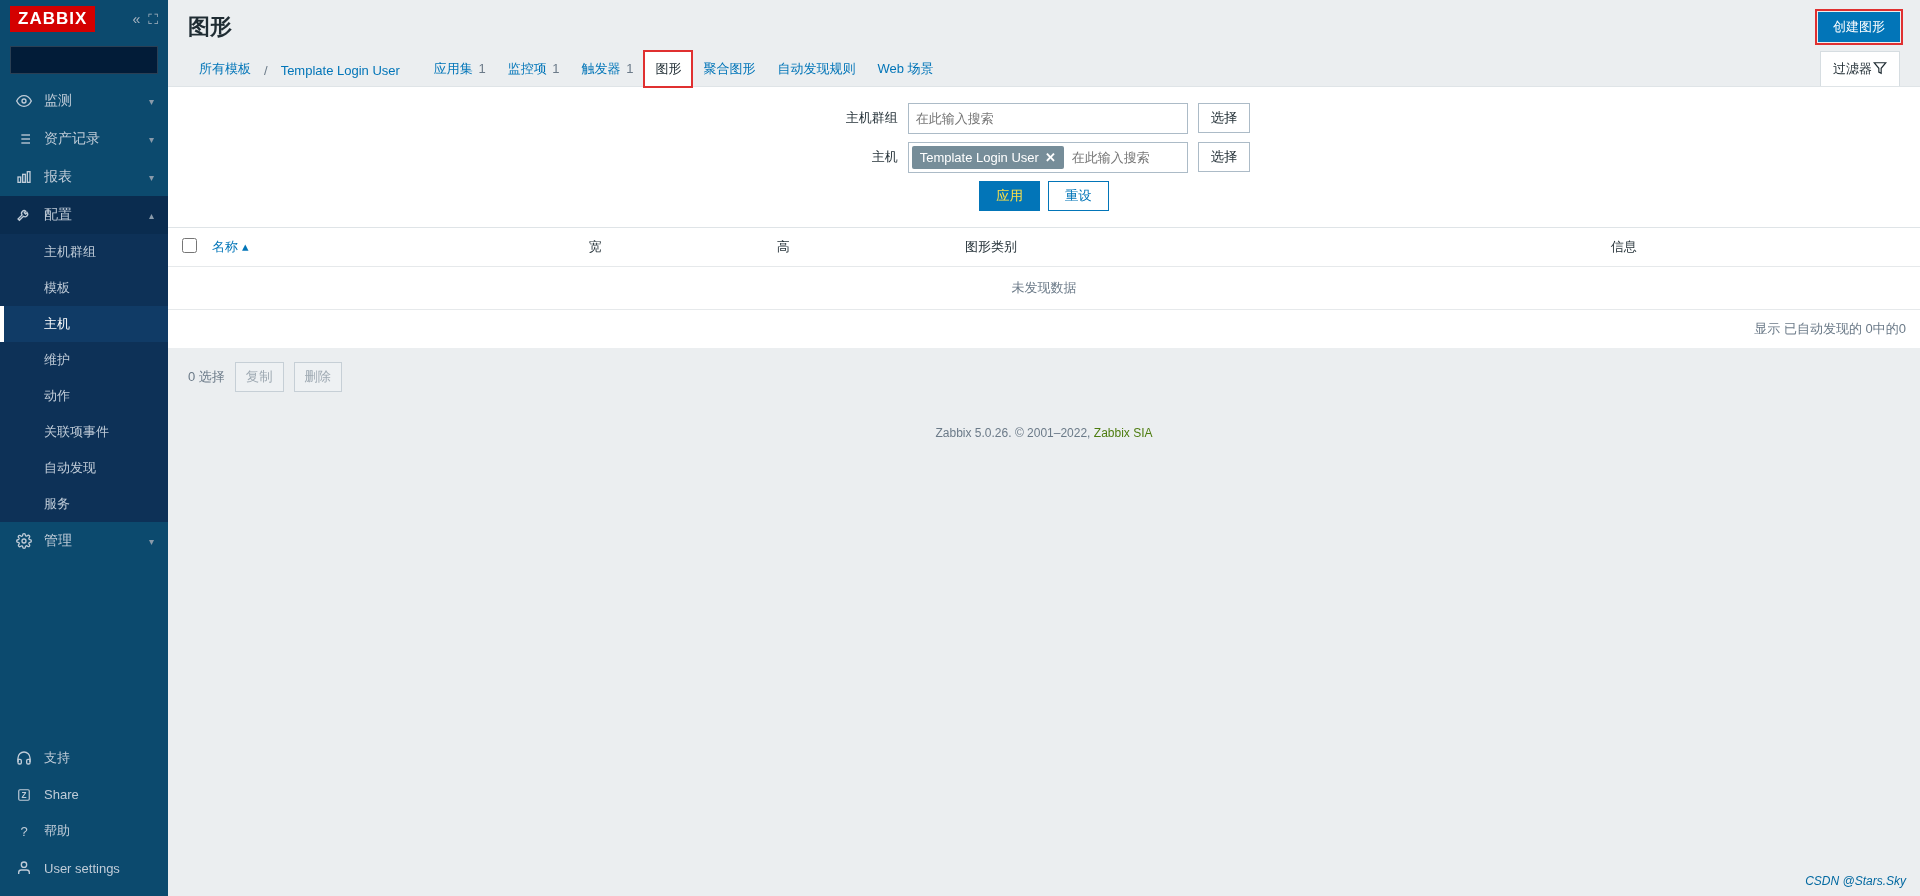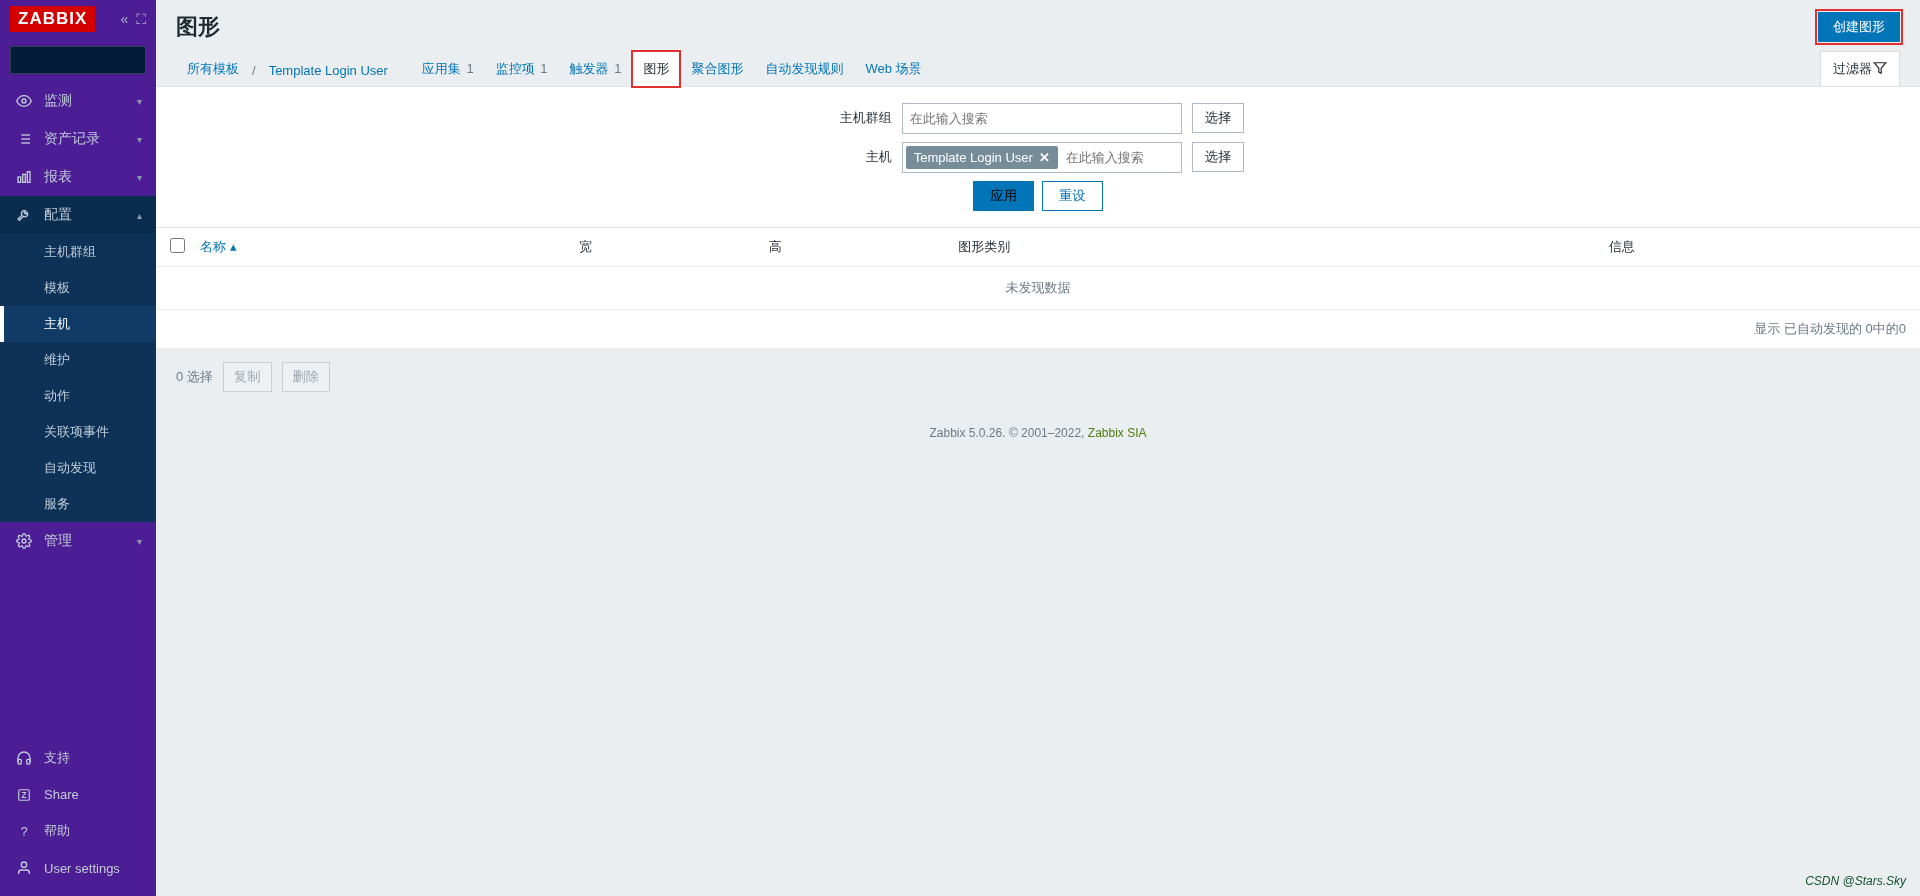--- a/index.html
+++ b/index.html
@@ -1,20 +1,20 @@
 <!DOCTYPE html>
 <html><head>
 <meta charset="utf-8">
 <style>
 * { box-sizing: border-box; margin: 0; padding: 0; }
 body { font-family: Arial, "Microsoft YaHei", sans-serif; font-size: 13px; color: #1f2c33; background: #ebeef0; display: flex; height: 896px; overflow: hidden; }
 a { text-decoration: none; }
 
 
-.sidebar { width: 156px; background: #4c1d95; color: #b8c6d2; flex-shrink: 0; display: flex; flex-direction: column; }
+.sidebar { width: 168px; background: #0c4a6e; color: #b8c6d2; flex-shrink: 0; display: flex; flex-direction: column; }
 .sidebar-header { display: flex; align-items: center; padding: 6px 10px; gap: 8px; }
 .logo { background: #d40000; color: #fff; font-weight: bold; font-size: 17px; padding: 3px 8px; letter-spacing: 1px; font-family: Arial; }
 .header-icons { display: flex; gap: 8px; color: #aab6c2; font-size: 14px; margin-left: auto; }
 .search-box { margin: 8px 10px; background: #021c38; border: 1px solid #2a3f54; height: 28px; display: flex; align-items: center; padding: 0 8px; }
 .search-box input { flex: 1; background: transparent; border: none; color: #fff; outline: none; }
 .search-icon { color: #8a9aaa; font-size: 15px; }
 
 .nav { flex: 1; overflow-y: auto; }
 .nav-item { display: flex; align-items: center; padding: 10px 14px; cursor: pointer; color: #c0ccd8; font-size: 14px; }
 .nav-item .nav-icon { width: 20px; display: inline-flex; justify-content: center; margin-right: 10px; }
@@ -43,41 +43,41 @@
 
 .filter-panel { background:#fff; padding:16px 20px; border-bottom:1px solid #dfe4e7; }
 .filter-row { display:flex; align-items:flex-start; justify-content:center; margin-bottom:8px; gap:10px; }
 .filter-label { width:60px; text-align:right; padding-top:6px; color:#1f2c33; }
 .multiselect { width:280px; border:1px solid #acbbc7; min-height:30px; padding:3px; display:flex; flex-wrap:wrap; gap:4px; }
 .multiselect input { border:none; outline:none; flex:1; min-width:100px; padding:4px; font-size:13px; }
 .tag { background:#768d99; color:#fff; padding:3px 8px; border-radius:2px; display:inline-flex; align-items:center; gap:6px; }
 .tag .tag-x { cursor:pointer; font-weight:bold; }
 .select-btn { border:1px solid #acbbc7; background:#fff; padding:5px 12px; cursor:pointer; color:#1f2c33; }
 .filter-actions { display:flex; justify-content:center; gap:8px; margin-top:6px; }
-.btn-primary { background:#0275b8; color:#000000; border:1px solid #0275b8; padding:5px 16px; cursor:pointer; }
+.btn-primary { background:#0275b8; color:#fde047; border:1px solid #0275b8; padding:5px 16px; cursor:pointer; }
 .btn-default { background:#fff; color:#0275b8; border:1px solid #0275b8; padding:5px 16px; cursor:pointer; }
 
 .data-table { background:#fff; }
 .table-head { display:flex; padding:10px 14px; border-bottom:1px solid #e6e9eb; color:#1f2c33; }
 .th-check { width:30px; }
 .th-name { flex:2; color:#0275b8; cursor:pointer; }
 .th-name .sort { margin-left:4px; color:#0275b8; }
 .th-w { flex:1; }
 .th-h { flex:1; }
 .th-type { flex:2; }
 .th-info { flex:3; text-align:center; }
 .table-empty { text-align:center; padding:12px; color:#6b7a88; border-bottom:1px solid #e6e9eb; }
 .table-footer { text-align:right; padding:10px 14px; color:#6b7a88; background:#fff; }
 
 .action-bar { padding:14px 20px; display:flex; align-items:center; gap:10px; color:#6b7a88; }
 .action-bar button { border:1px solid #c6cfd6; background:#eef1f3; color:#9ea9b2; padding:5px 10px; cursor:not-allowed; }
 
 .footer-text { text-align:center; padding:20px 0 4px; color:#6b7a88; font-size:12px; }
 .footer-text a { color:#4d7c0f; }
-.watermark { position:absolute; right:14px; bottom:8px; color:#14532d; font-size:12px; font-style:italic; }
+.watermark { position:absolute; right:14px; bottom:8px; color:#0369a1; font-size:12px; font-style:italic; }
 
 input[type=checkbox]{ width:15px; height:15px; }
 </style>
 </head>
 <body>
 
 <div class="sidebar">
   <div class="sidebar-header">
     <span class="logo">ZABBIX</span>
     <span class="header-icons">

